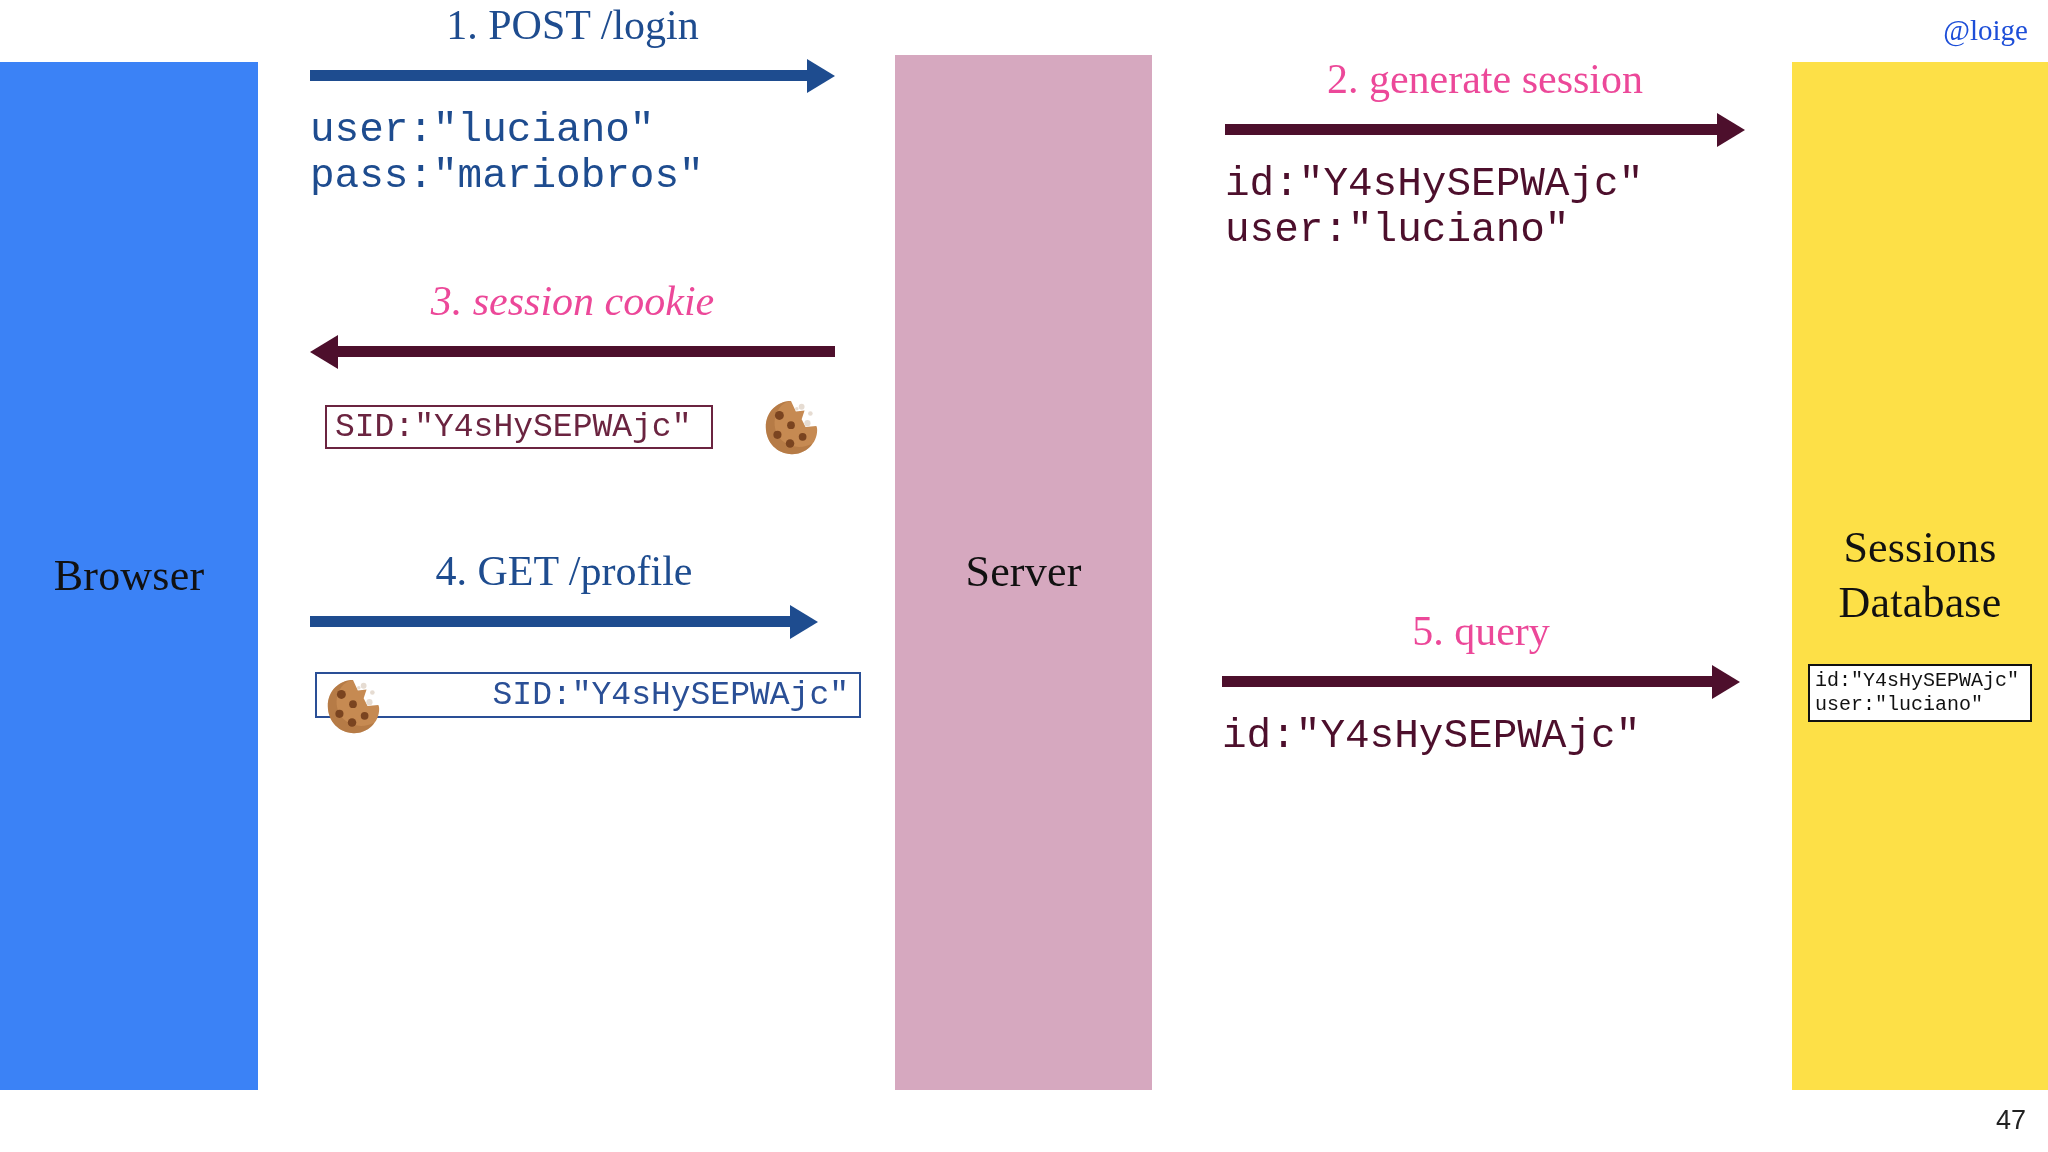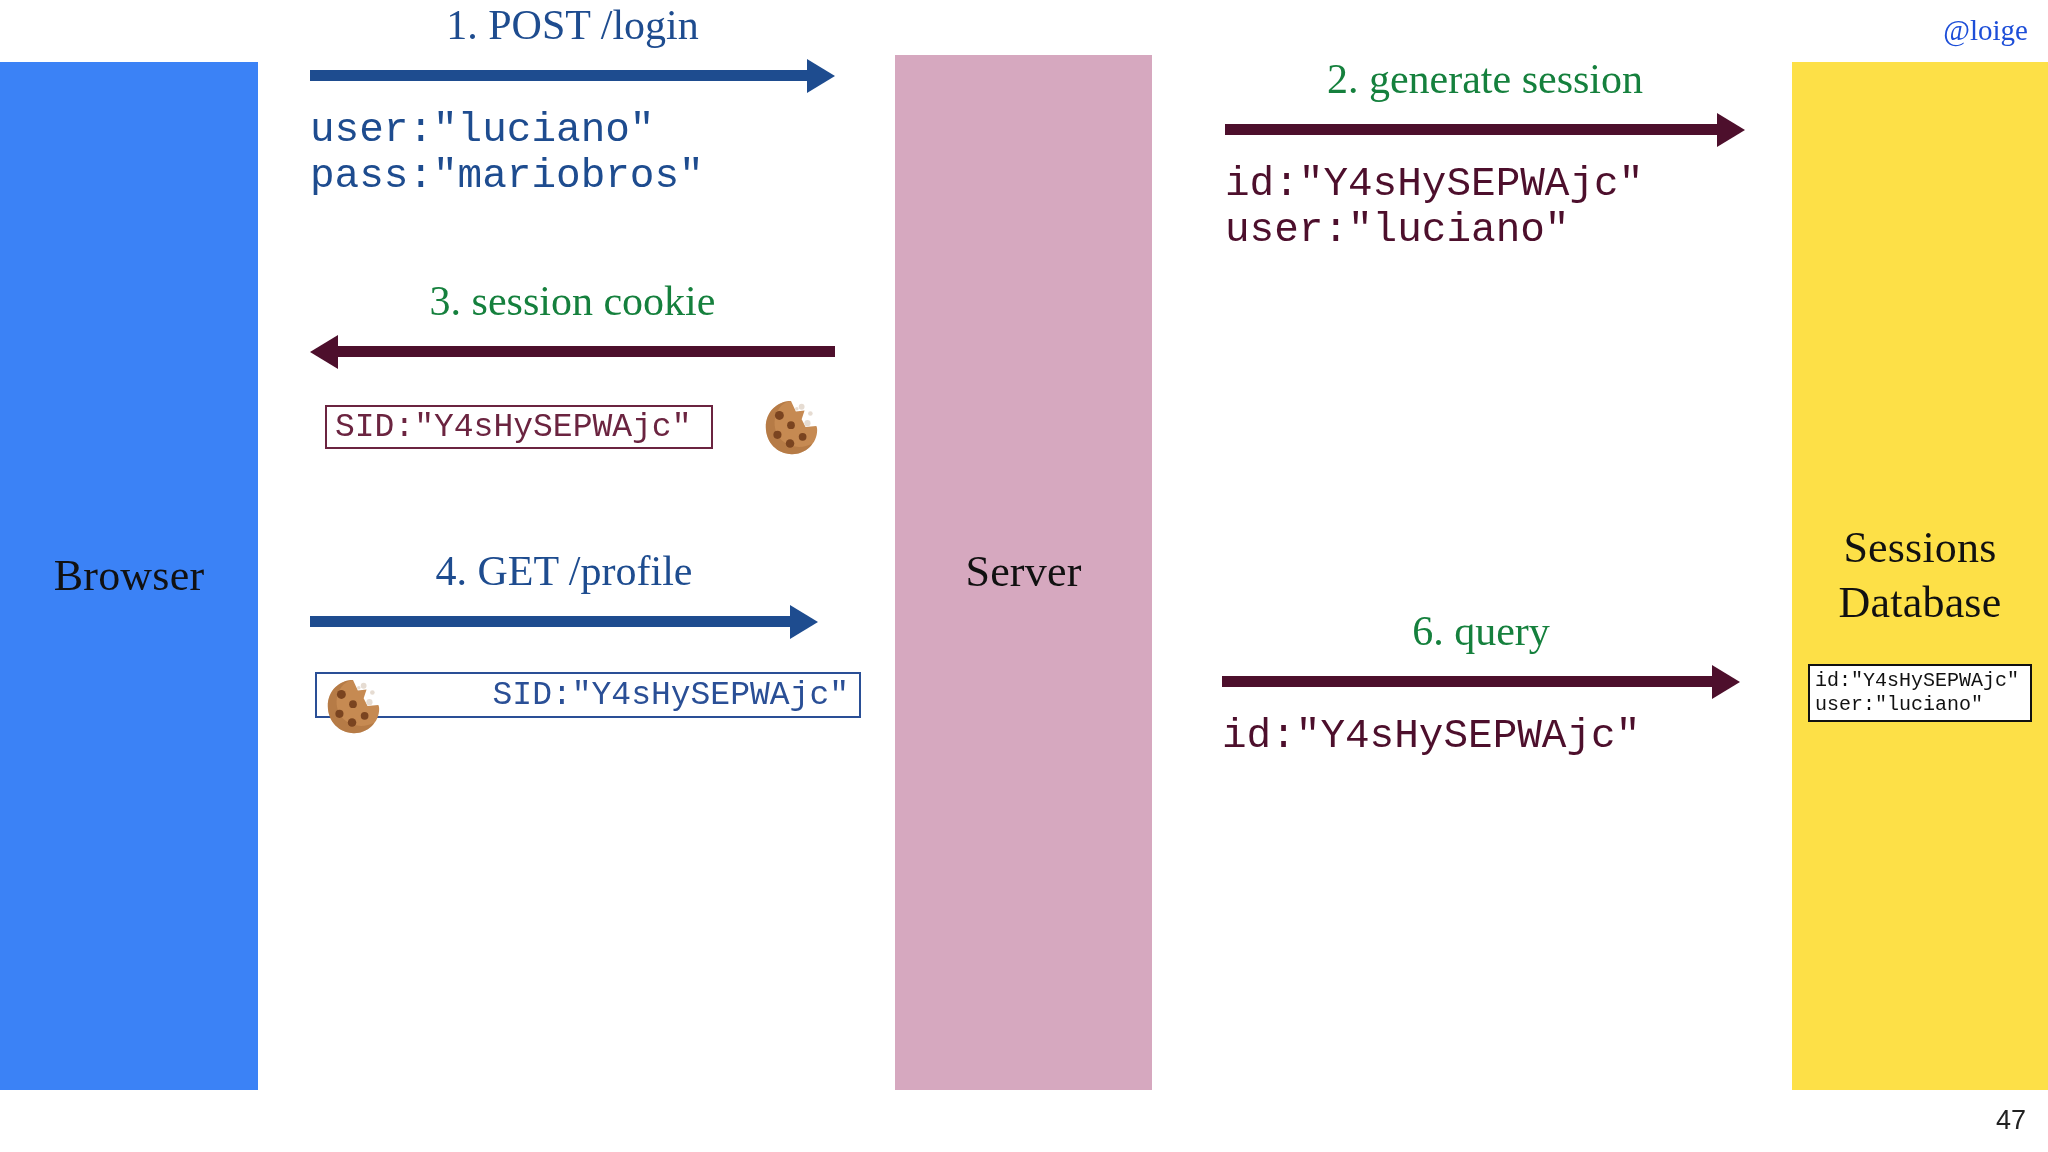--- a/index.html
+++ b/index.html
@@ -106,21 +106,21 @@
   .arrow-right .arrow-head  { right: 0; border-left-width: 28px; border-left-style: solid; }
   
   .arrow-left .arrow-shaft  { left: 26px; right: 0; }
   .arrow-left .arrow-head   { left: 0; border-right-width: 28px; border-right-style: solid; }
 
   .blue   .arrow-shaft { background: #1e4c8f; }
   .blue   .arrow-head  { border-left-color: #1e4c8f; border-right-color: #1e4c8f; }
   .blue   .step-title  { color: #1e4c8f; }
   .maroon .arrow-shaft { background: #4d0f2c; }
   .maroon .arrow-head  { border-left-color: #4d0f2c; border-right-color: #4d0f2c; }
-  .maroon .step-title  { color: #15803d; }
+  .maroon .step-title  { color: #ec4899; }
 
   
   .payload {
     font-family: "Liberation Mono", "DejaVu Sans Mono", monospace;
     font-size: 41px;
     line-height: 1.12;
     white-space: pre;
     margin-top: 16px;
   }
   .payload.blue-text   { color: #1e4c8f; }
@@ -185,21 +185,21 @@
   #db-record .record-text {
     font-family: "Liberation Mono", "DejaVu Sans Mono", monospace;
     font-size: 20px;
     line-height: 1.22;
     color: #111111;
     white-space: pre;
   }
 
   
   #step-1 { left: 310px; top: 2px;   width: 525px; }
-  #step-3 { left: 310px; top: 278px; width: 525px; }
+  #step-3 { left: 310px; top: 278px; width: 525px; font-style: italic; }
   #step-4 { left: 310px; top: 548px; width: 508px; }
   #step-2 { left: 1225px; top: 56px; width: 520px; }
   #step-5 { left: 1222px; top: 608px; width: 518px; }
 </style>
 </head>
 <body>
 
 <div id="slide">
 
   <div class="actor-col" id="col-browser">
@@ -286,21 +286,21 @@
     <div class="step-title">2. generate session</div>
     <div class="arrow-wrap">
       <div class="arrow-shaft"></div>
       <div class="arrow-head"></div>
     </div>
     <div class="payload maroon-text">id:"Y4sHySEPWAjc"
 user:"luciano"</div>
   </div>
 
   <div class="step maroon arrow-right" id="step-5">
-    <div class="step-title">6. query</div>
+    <div class="step-title">5. query</div>
     <div class="arrow-wrap">
       <div class="arrow-shaft"></div>
       <div class="arrow-head"></div>
     </div>
     <div class="payload maroon-text">id:"Y4sHySEPWAjc"</div>
   </div>
 
   <div id="db-record">
     <div class="record-text">id:"Y4sHySEPWAjc"</div>
     <div class="record-text">user:"luciano"</div>

